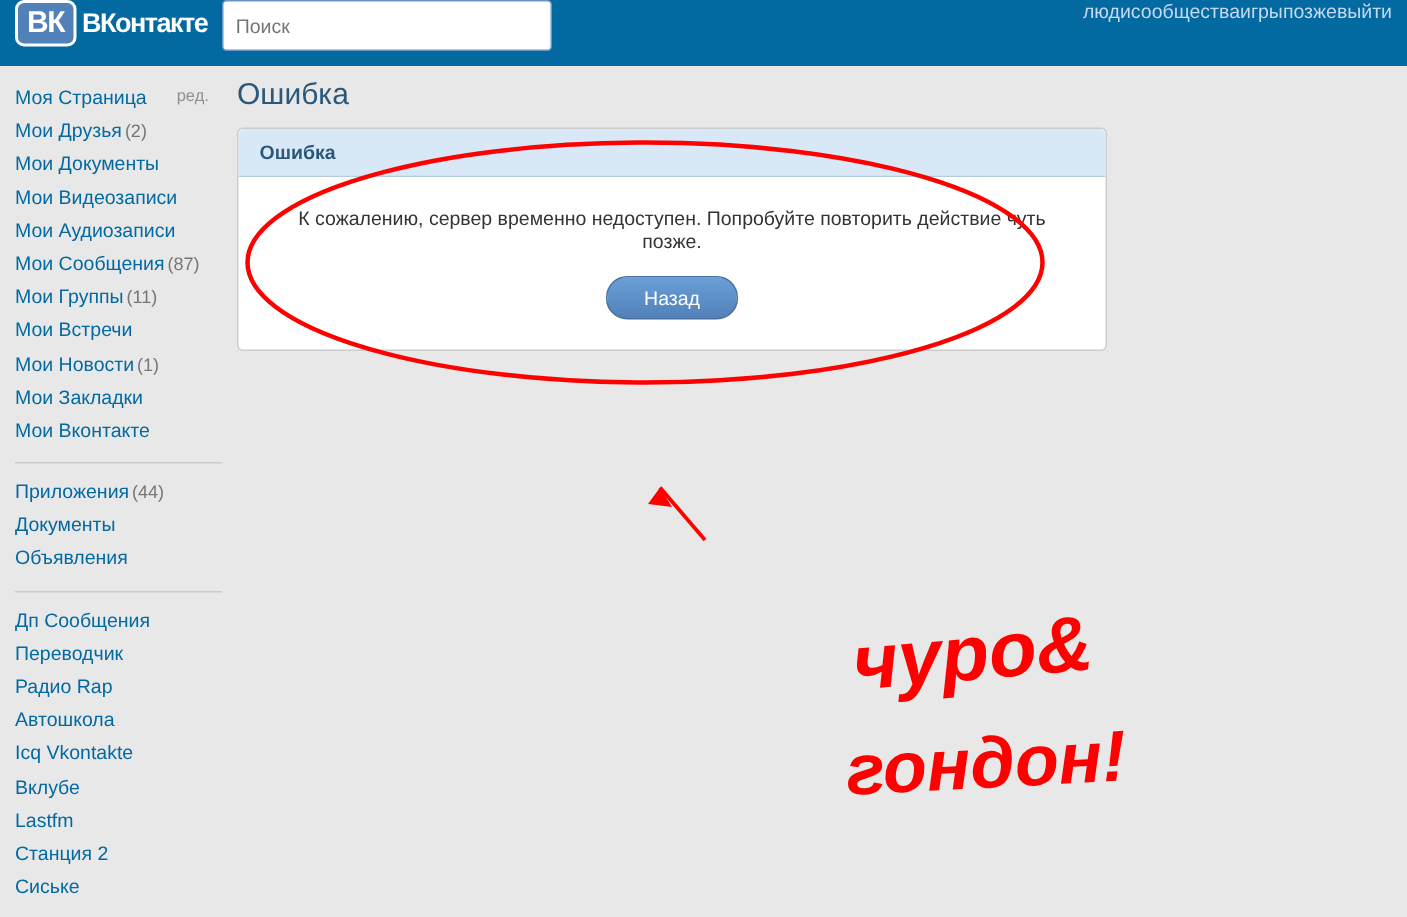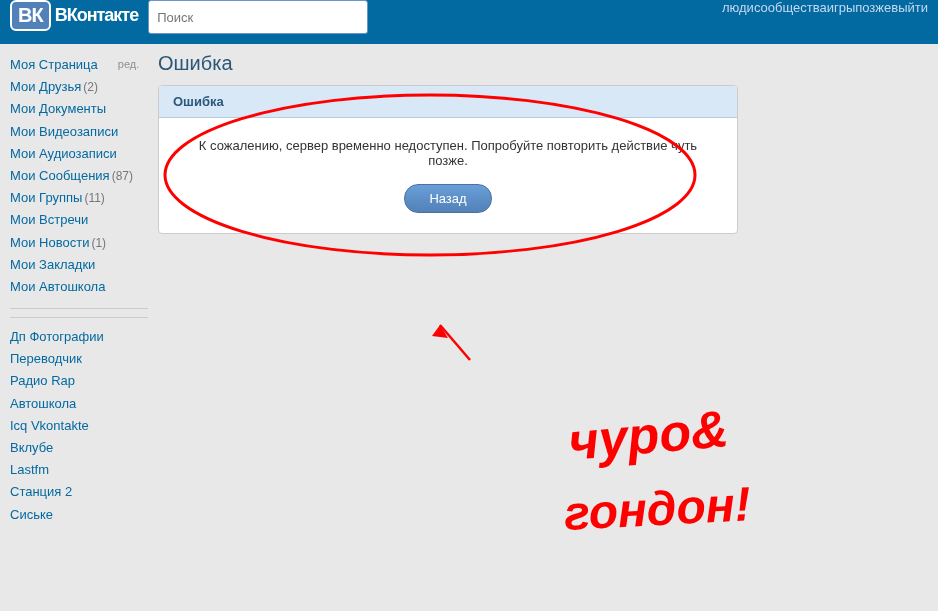--- a/index.html
+++ b/index.html
@@ -220,28 +220,40 @@
         <a href="#">Мои Встречи</a>
       </div>
       <div class="sidebar-item">
         <a href="#">Мои Новости</a>
         <span class="badge">(1)</span>
       </div>
       <div class="sidebar-item">
         <a href="#">Мои Закладки</a>
       </div>
       <div class="sidebar-item">
-        <a href="#">Мои Автошкола</a>
+        <a href="#">Мои Вконтакте</a>
       </div>
     </div>
     <div class="sidebar-divider"></div>
+    <div class="sidebar-section">
+      <div class="sidebar-item">
+        <a href="#">Приложения</a>
+        <span class="badge">(44)</span>
+      </div>
+      <div class="sidebar-item">
+        <a href="#">Документы</a>
+      </div>
+      <div class="sidebar-item">
+        <a href="#">Объявления</a>
+      </div>
+    </div>
     <div class="sidebar-divider"></div>
     <div class="sidebar-section">
       <div class="sidebar-item">
-        <a href="#">Дп Фотографии</a>
+        <a href="#">Дп Сообщения</a>
       </div>
       <div class="sidebar-item">
         <a href="#">Переводчик</a>
       </div>
       <div class="sidebar-item">
         <a href="#">Радио Rap</a>
       </div>
       <div class="sidebar-item">
         <a href="#">Автошкола</a>
       </div>

